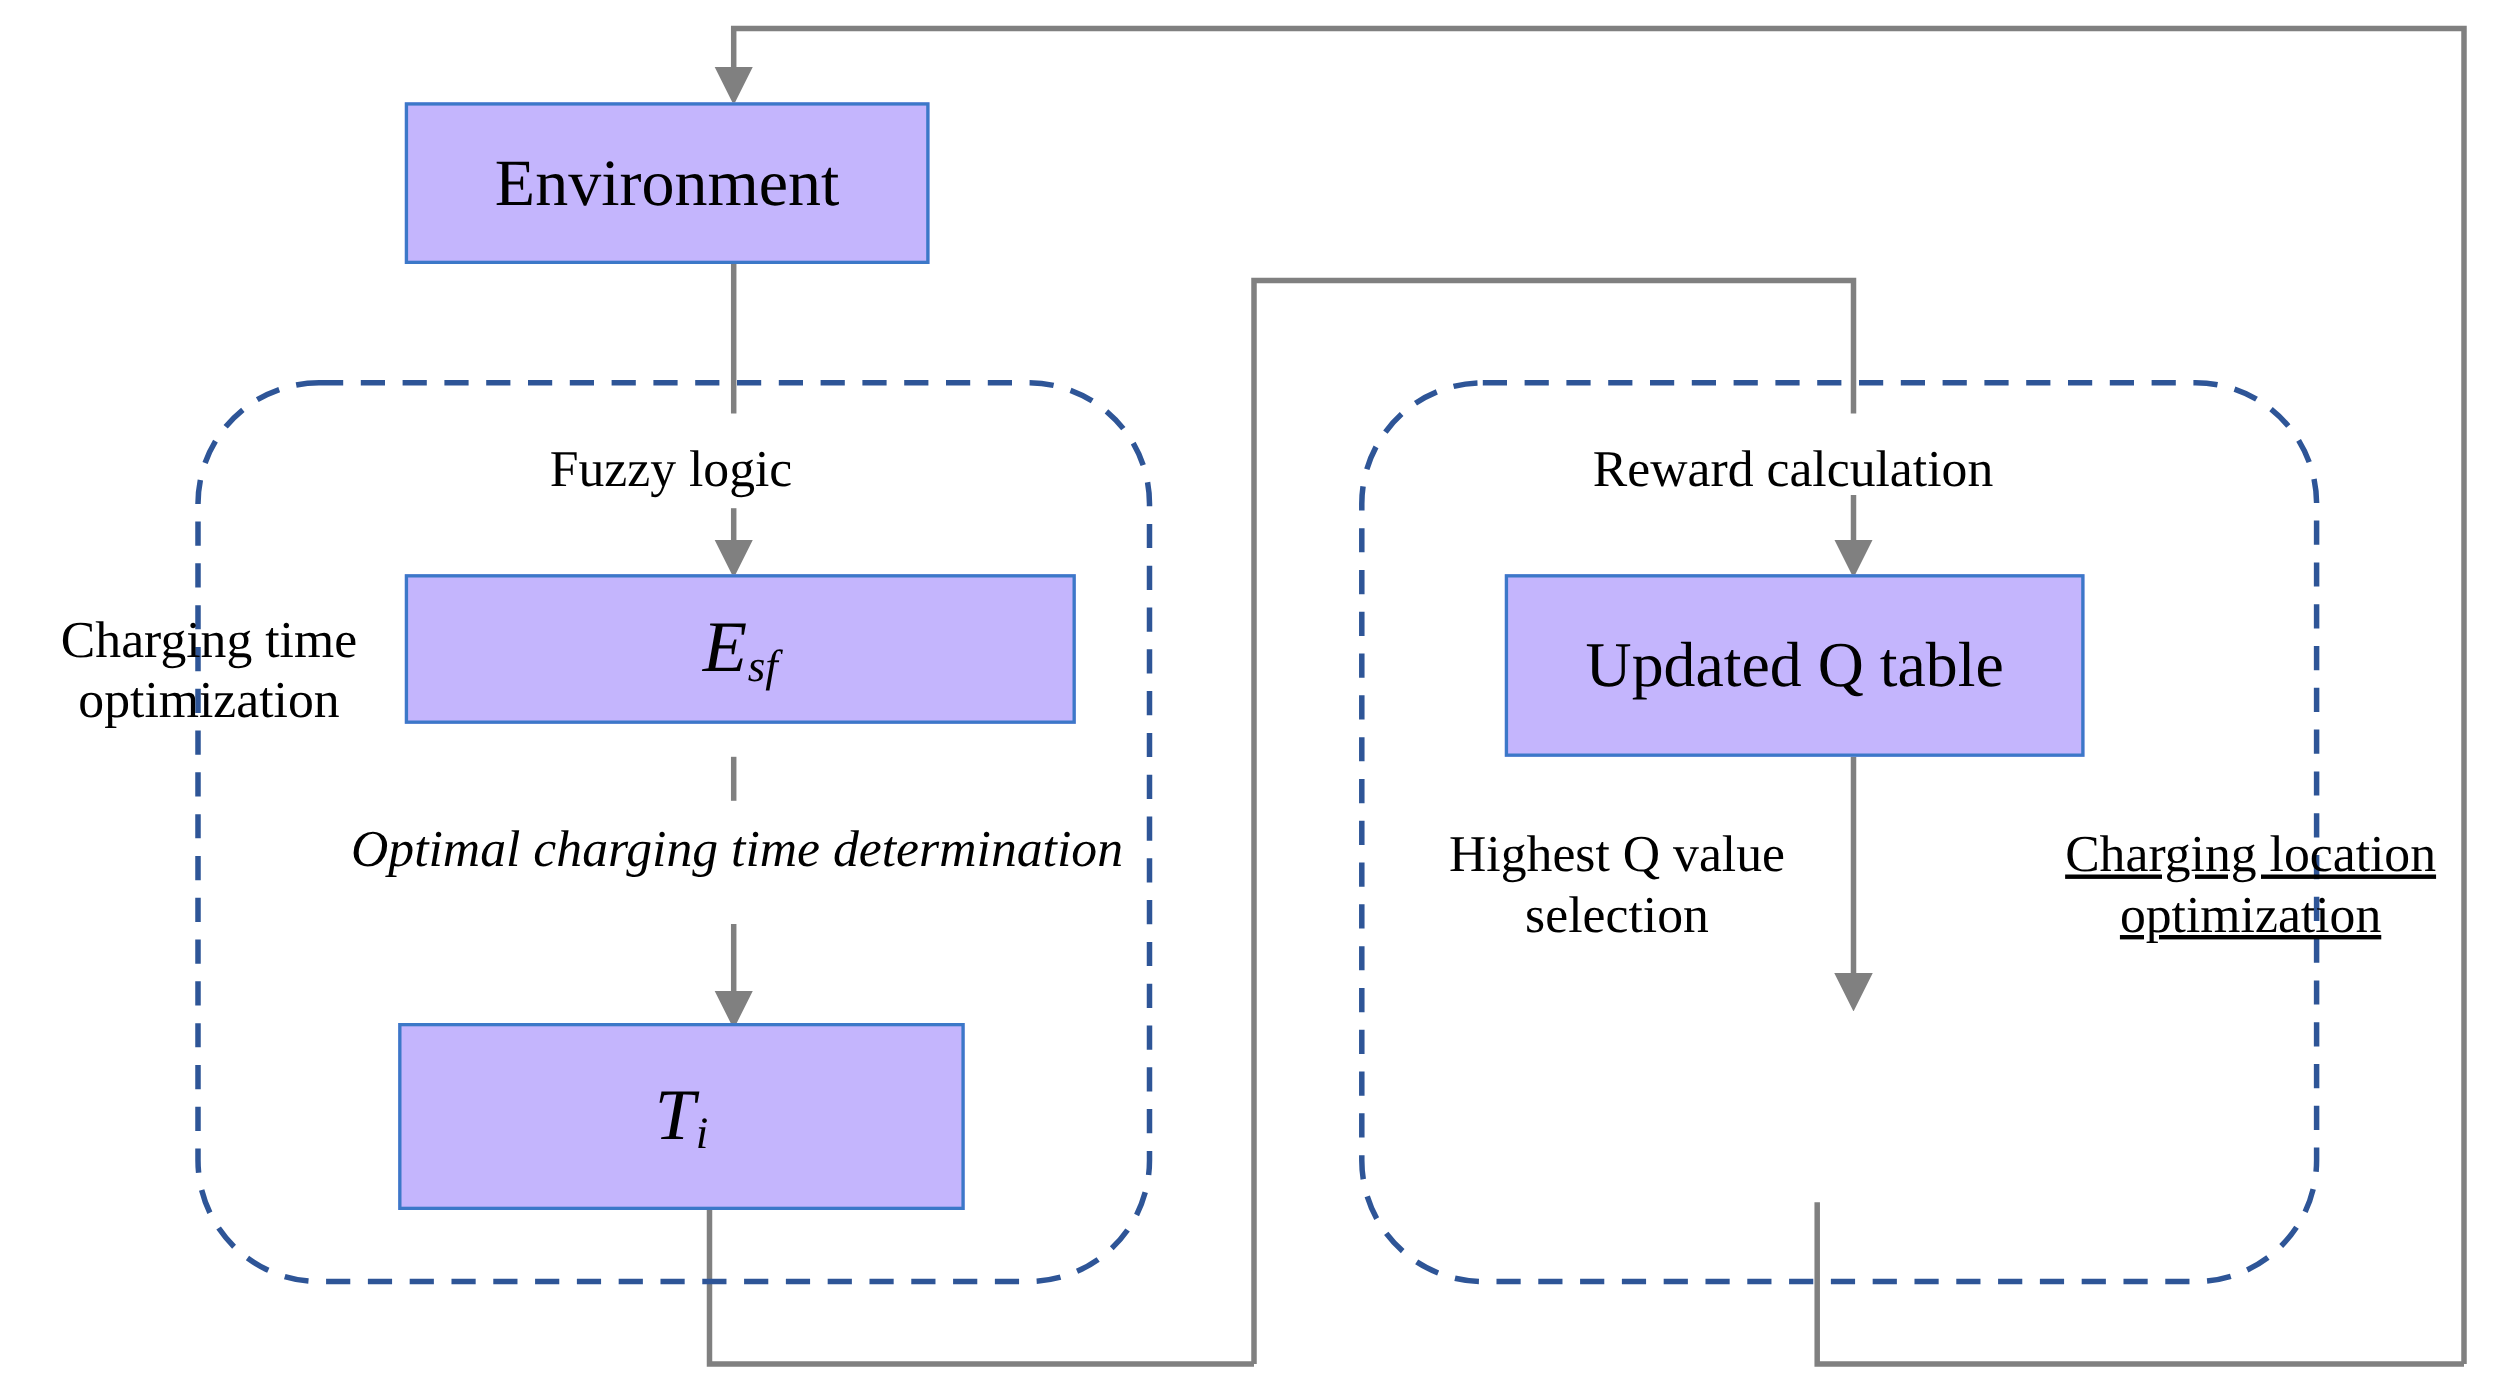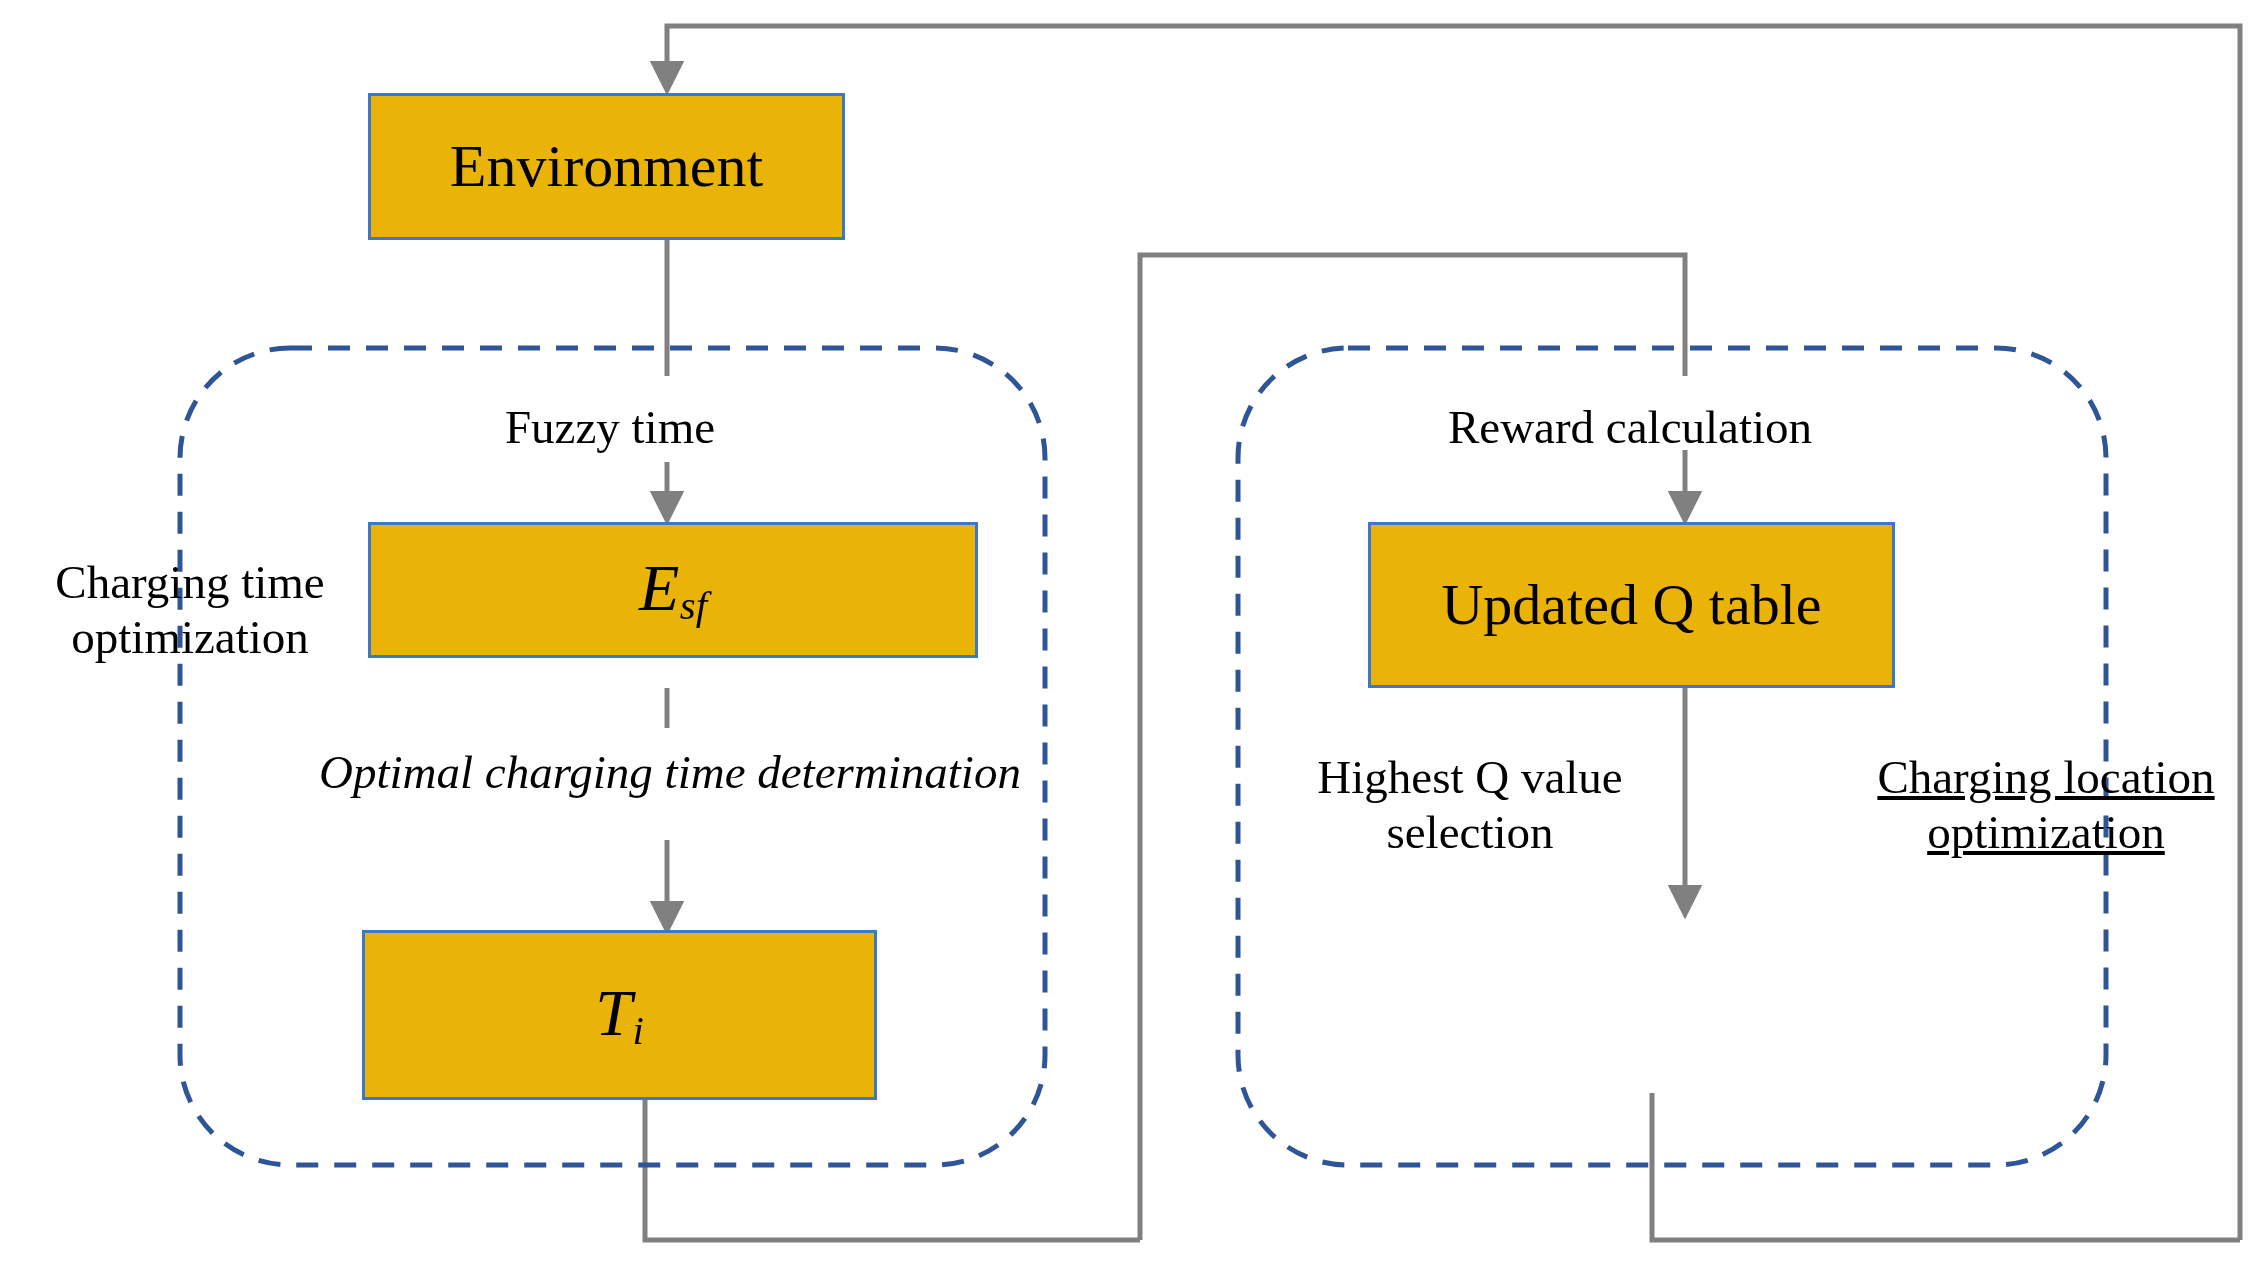--- a/index.html
+++ b/index.html
@@ -19,21 +19,21 @@
     position: absolute;
     left: 0; top: 0;
     width: 2267px;
     height: 1262px;
     pointer-events: none;
   }
   .node {
     position: absolute;
     box-sizing: border-box;
     border: 3px solid #3C78C8;
-    background: #eab308;
+    background: #c4b5fd;
     display: flex;
     align-items: center;
     justify-content: center;
     text-align: center;
     color: #000000;
     line-height: 1.12;
   }
   .node-label {
     display: block;
     width: 100%;
@@ -117,21 +117,21 @@
 
   <div class="node node-ti">
     <span class="mathvar"><span>T</span><sub>i</sub></span>
   </div>
 
   <div class="node node-qtab">
     <span class="node-label">Updated Q table</span>
   </div>
 
 
-  <div class="edge-label lbl-fuzzy">Fuzzy time</div>
+  <div class="edge-label lbl-fuzzy">Fuzzy logic</div>
 
   <div class="edge-label lbl-optimal">Optimal charging time determination</div>
 
   <div class="edge-label lbl-chargetime">Charging time
 optimization</div>
 
   <div class="edge-label lbl-reward">Reward calculation</div>
 
   <div class="edge-label lbl-highq">Highest Q value
 selection</div>

